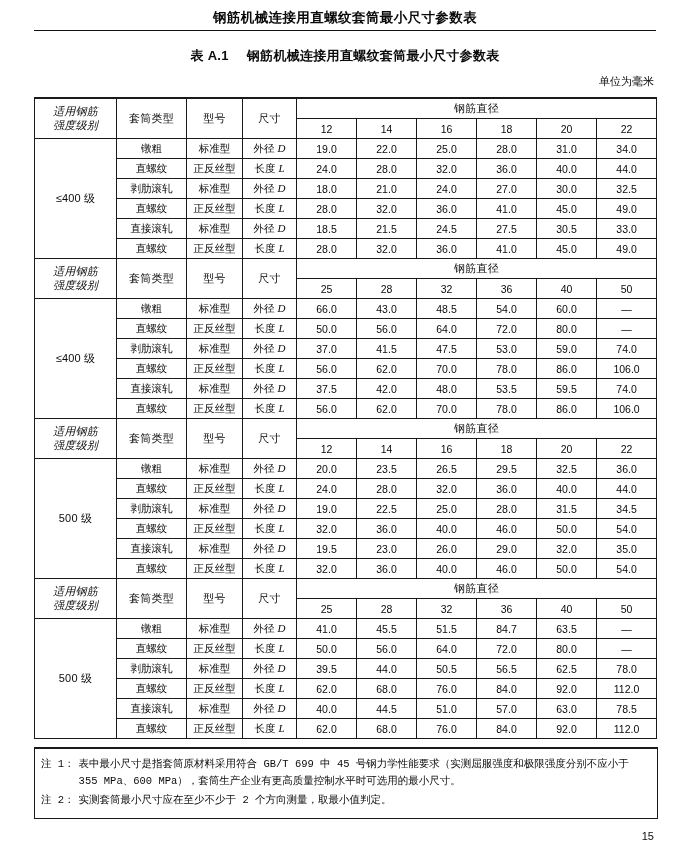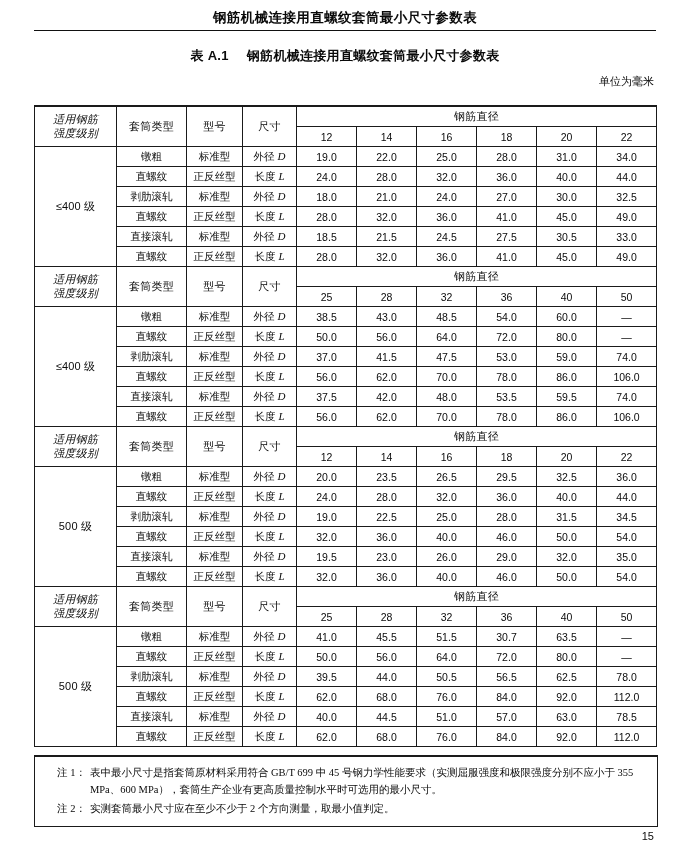--- a/index.html
+++ b/index.html
@@ -44,21 +44,21 @@
     letter-spacing: 0.3px;
     margin-bottom: 9px;
   }
   .caption-no {
     margin-right: 18px;
   }
   .unit-line {
     text-align: right;
     font-size: 11px;
     font-family: "Liberation Sans", "DejaVu Sans", sans-serif;
-    margin-bottom: 16px;
+    margin-bottom: 8px;
     padding-right: 2px;
   }
   table.main {
     width: 622px;
     border-collapse: collapse;
     table-layout: fixed;
     font-family: "Liberation Sans", "DejaVu Sans", sans-serif;
     font-size: 10.5px;
   }
   table.main td, table.main th {
@@ -99,22 +99,22 @@
   }
   .num {
     font-size: 10.5px;
   }
   .notes {
     margin-top: 8px;
     border: 1px solid #1a1a1a;
     border-top: 2px solid #1a1a1a;
     width: 624px;
     box-sizing: border-box;
-    padding: 7px 10px 7px 22px;
-    font-family: Liberation Serif, serif;
+    padding: 7px 10px 7px 6px;
+    font-family: Liberation Mono, monospace;
     font-size: 10.5px;
     line-height: 1.62;
   }
   .note {
     display: flex;
     margin-bottom: 2px;
   }
   .note-label {
     flex: 0 0 auto;
     white-space: nowrap;
@@ -266,21 +266,21 @@
             <td class="num">32</td>
             <td class="num">36</td>
             <td class="num">40</td>
             <td class="num">50</td>
           </tr>
           <tr>
             <td rowspan="6" class="grade-cell">≤400 级</td>
             <td>镦粗</td>
             <td>标准型</td>
             <td class="dim-cell">外径 <span class="ital">D</span></td>
-            <td class="num">38.5</td>
+            <td class="num">66.0</td>
             <td class="num">43.0</td>
             <td class="num">48.5</td>
             <td class="num">54.0</td>
             <td class="num">60.0</td>
             <td class="num">—</td>
           </tr>
           <tr>
             <td>直螺纹</td>
             <td>正反丝型</td>
             <td class="dim-cell">长度 <span class="ital">L</span></td>
@@ -439,21 +439,21 @@
             <td class="num">50</td>
           </tr>
           <tr>
             <td rowspan="6" class="grade-cell">500 级</td>
             <td>镦粗</td>
             <td>标准型</td>
             <td class="dim-cell">外径 <span class="ital">D</span></td>
             <td class="num">41.0</td>
             <td class="num">45.5</td>
             <td class="num">51.5</td>
-            <td class="num">30.7</td>
+            <td class="num">84.7</td>
             <td class="num">63.5</td>
             <td class="num">—</td>
           </tr>
           <tr>
             <td>直螺纹</td>
             <td>正反丝型</td>
             <td class="dim-cell">长度 <span class="ital">L</span></td>
             <td class="num">50.0</td>
             <td class="num">56.0</td>
             <td class="num">64.0</td>

